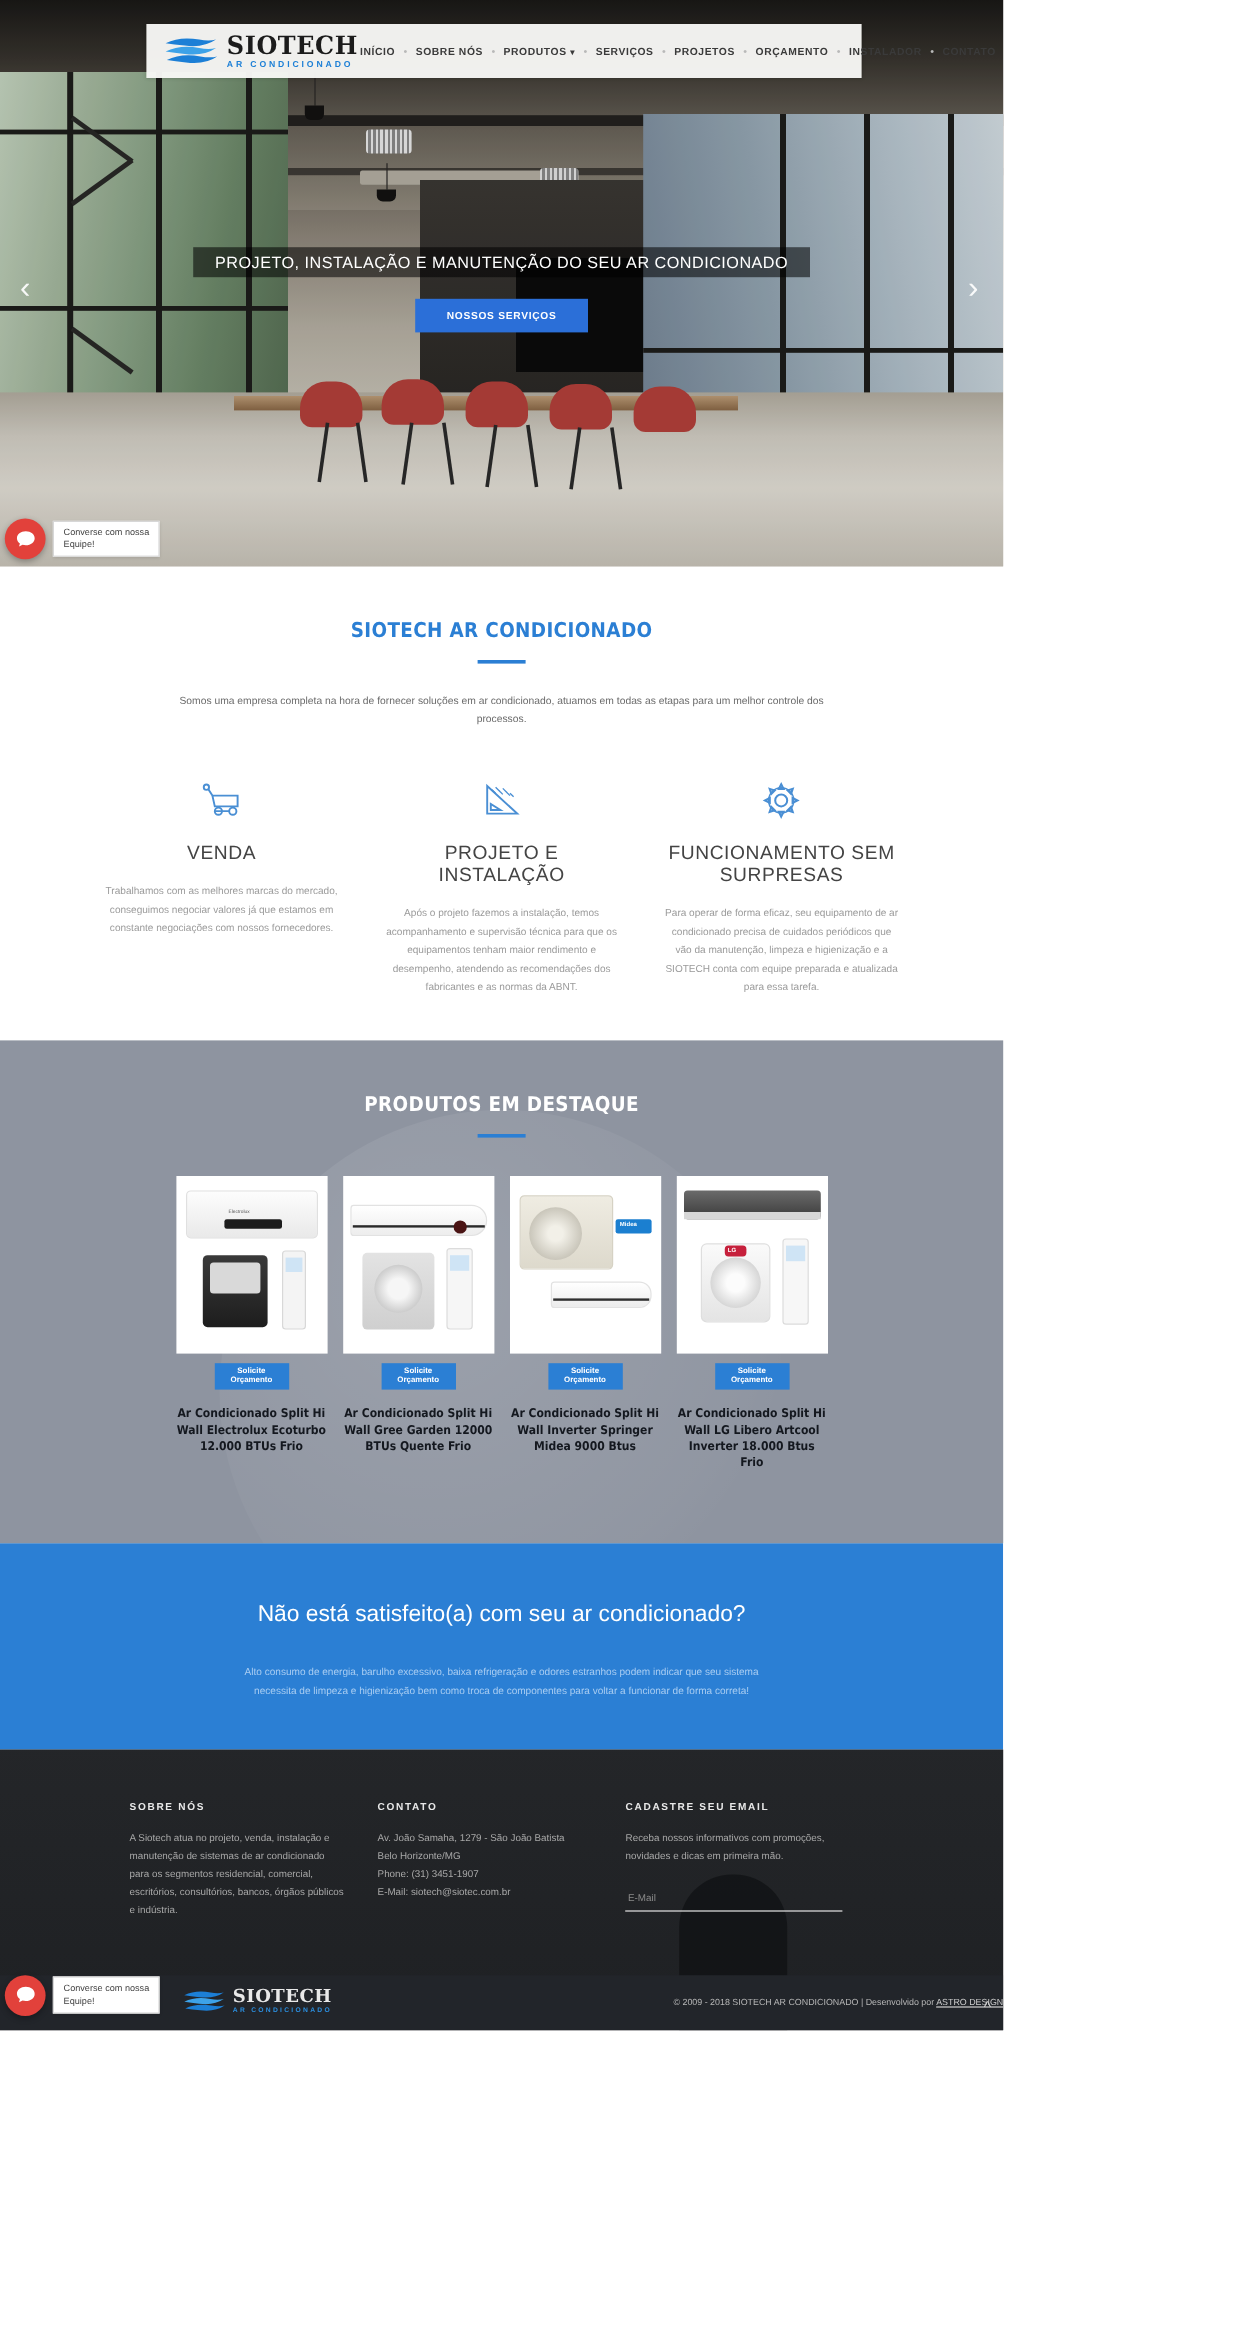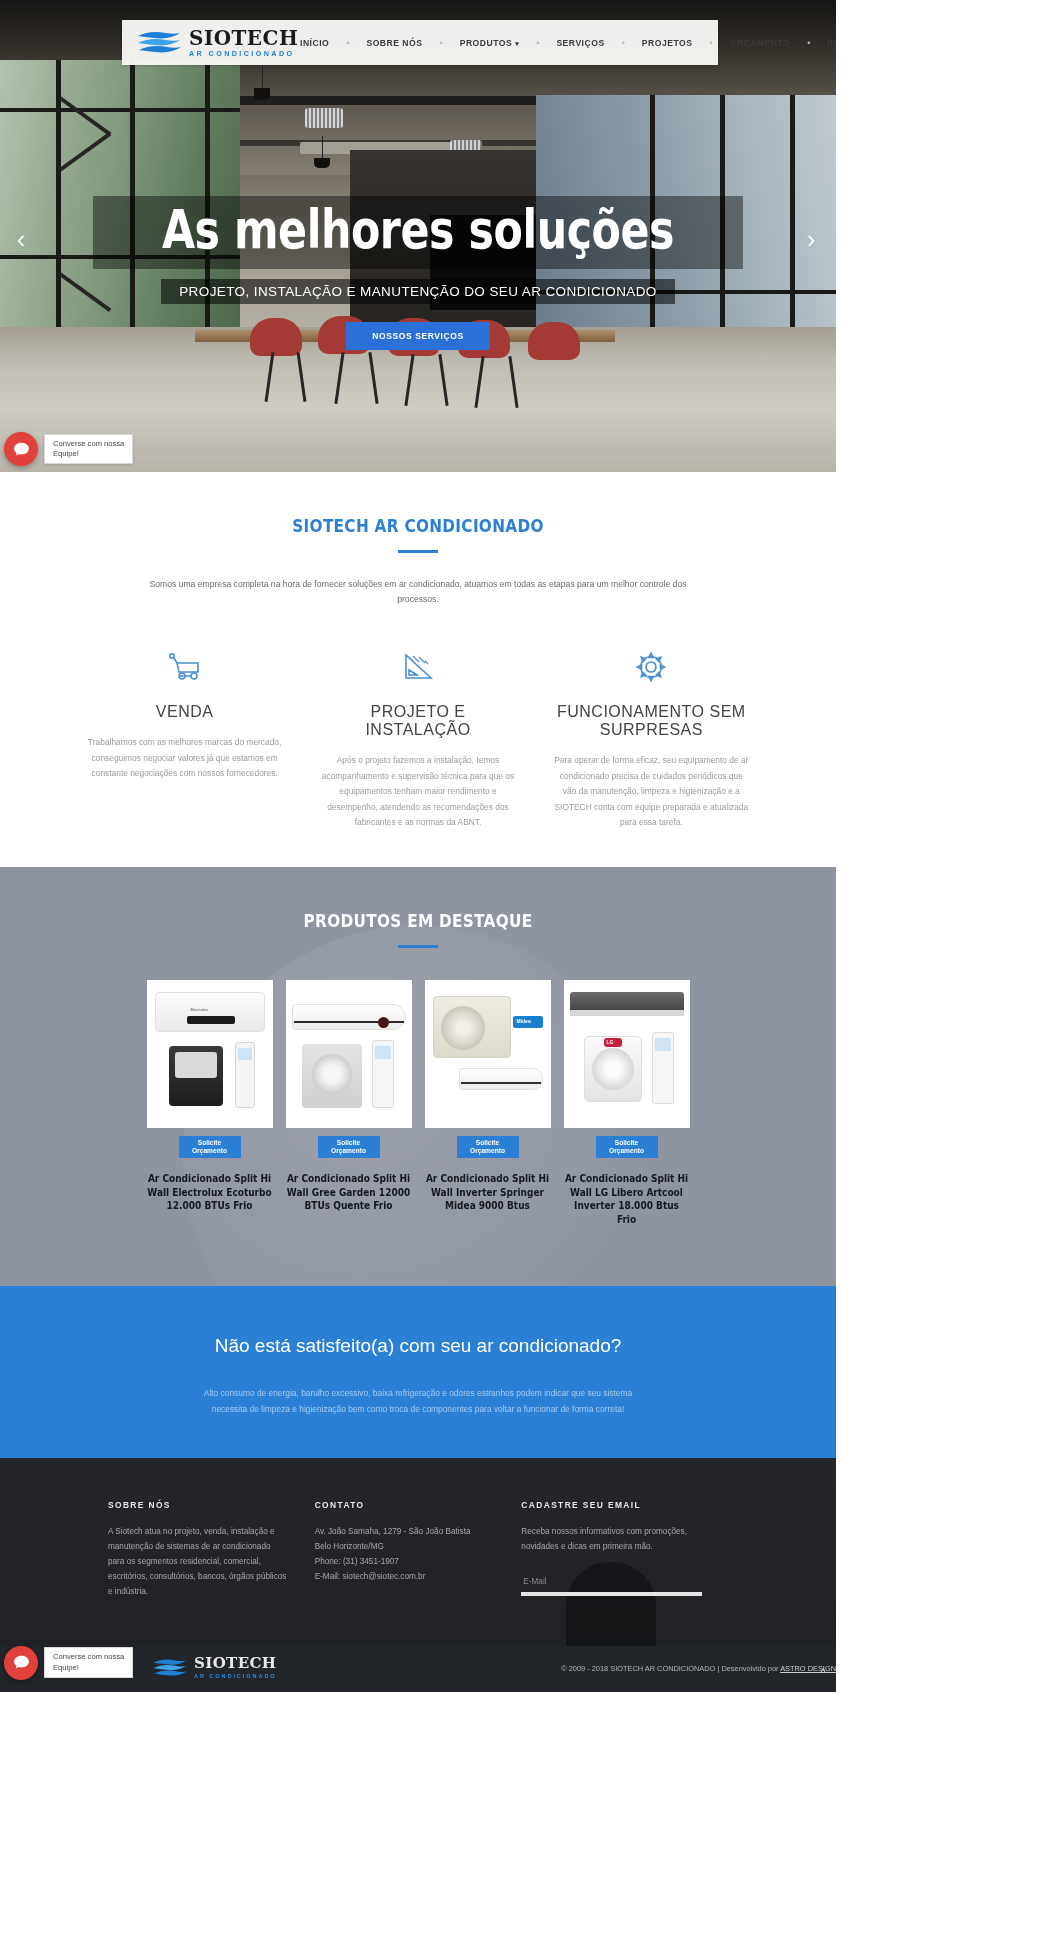--- a/index.html
+++ b/index.html
@@ -63,21 +63,21 @@
     position:absolute; left:122px; top:20px; width:596px; height:45px;
     background:rgba(248,248,246,0.96); z-index:20; display:flex; align-items:center;
     padding:0 14px; box-shadow:0 1px 3px rgba(0,0,0,0.18);
   }
   .logo { display:flex; align-items:flex-start; gap:7px; width:142px; }
   .logo-mark { width:46px; height:30px; position:relative; margin-top:2px; }
   .logo-text { line-height:1; }
   .logo-name { font-family:"DejaVu Serif","Liberation Serif",serif; font-size:21px; font-weight:700;
      color:#1b1b1b; letter-spacing:0.5px; transform:scaleX(0.95); transform-origin:left; }
   .logo-tag { font-size:7.2px; font-weight:700; color:#1c7fd6; letter-spacing:2.4px; margin-top:2px; }
-  .nav { display:flex; align-items:center; gap:10px; margin-left:22px; }
+  .nav { display:flex; align-items:center; gap:0; margin-left:22px; }
   .nav a { font-size:8.6px; font-weight:600; color:#3a3a3a; text-decoration:none; letter-spacing:0.5px; white-space:nowrap; }
   .nav-dot { color:#b9b9b9; font-size:9px; padding:0 7px; }
   .caret { font-size:7px; margin-left:3px; color:#3a3a3a; }
 
   
   .about { background:#fff; width:836px; padding:44px 0 36px; }
   .about h2 { text-align:center; font-family:"DejaVu Sans Condensed","Liberation Sans",sans-serif;
      font-size:17px; font-weight:700; color:#2b7fd4; letter-spacing:0.3px; }
   .rule { width:40px; height:3px; background:#2b7fd4; margin:14px auto 0; }
   .about p.lead { max-width:545px; margin:24px auto 0; text-align:center; font-size:8.6px;
@@ -116,21 +116,21 @@
       linear-gradient(180deg,rgba(35,37,40,.93),rgba(30,32,35,.97)); }
   .footer-silhouette { position:absolute; right:180px; bottom:0; width:90px; height:130px;
       background:rgba(10,11,12,.55); border-radius:44px 44px 0 0; }
   .footer-inner { position:relative; display:flex; width:620px; margin:0 auto; padding-bottom:46px; }
   .fcol { flex:1; padding-right:26px; }
   .fcol h4 { font-size:8.4px; font-weight:700; color:#e8e8e8; letter-spacing:1.4px; }
   .fcol p, .fcol .line { margin-top:14px; font-size:8.2px; color:#a8a8a8; line-height:1.85; }
   .fcol .line { margin-top:0; }
   .fcol .line:first-of-type { margin-top:14px; }
   .f-input { margin-top:18px; width:100%; background:transparent; border:none;
-     border-bottom:4px solid #e5e5e5; color:#9a9a9a; font-size:8.2px; padding:5px 2px 6px;
+     border-bottom:1px solid #e5e5e5; color:#9a9a9a; font-size:8.2px; padding:5px 2px 6px;
      font-family:"Liberation Sans",sans-serif; }
   .f-input::placeholder { color:#8b8b8b; }
 
   .footer-bar { position:relative; width:836px; background:#22252a; height:46px;
      display:flex; align-items:center; }
   .fb-logo { display:flex; align-items:flex-start; gap:6px; margin-left:152px; width:140px; }
   .fb-name { font-family:"DejaVu Serif","Liberation Serif",serif; font-size:15px; font-weight:700;
      color:#e9e9e9; letter-spacing:0.4px; line-height:1; }
   .fb-tag { font-size:5.6px; font-weight:700; color:#2b8fe0; letter-spacing:1.9px; margin-top:2px; }
   .fb-copy { flex:1; text-align:right; font-size:7.4px; color:#b6b6b6; margin-left:-40px; }
@@ -201,23 +201,20 @@
       <div class="chair-leg" style="left:442px;top:354px;height:52px;transform:rotate(-8deg);"></div>
       <div class="chair-leg" style="left:478px;top:356px;height:52px;transform:rotate(8deg);"></div>
       <div class="chair-leg" style="left:512px;top:356px;height:52px;transform:rotate(-8deg);"></div>
       <div class="hero-overlay"></div>
     </div>
 
     <div class="hero-arrow left">‹</div>
     <div class="hero-arrow right">›</div>
 
     <div class="hero-center">
-      <div class="hero-title-wrap">
-        <div class="hero-title">As melhores soluções</div>
-      </div>
       <div><div class="hero-sub-wrap">
         <div class="hero-sub">PROJETO, INSTALAÇÃO E MANUTENÇÃO DO SEU AR CONDICIONADO</div>
       </div></div>
       <button class="hero-btn">NOSSOS SERVIÇOS</button>
     </div>
 
     <header class="header">
       <div class="logo">
         <div class="logo-mark">
           <svg width="46" height="30" viewBox="0 0 46 30">

